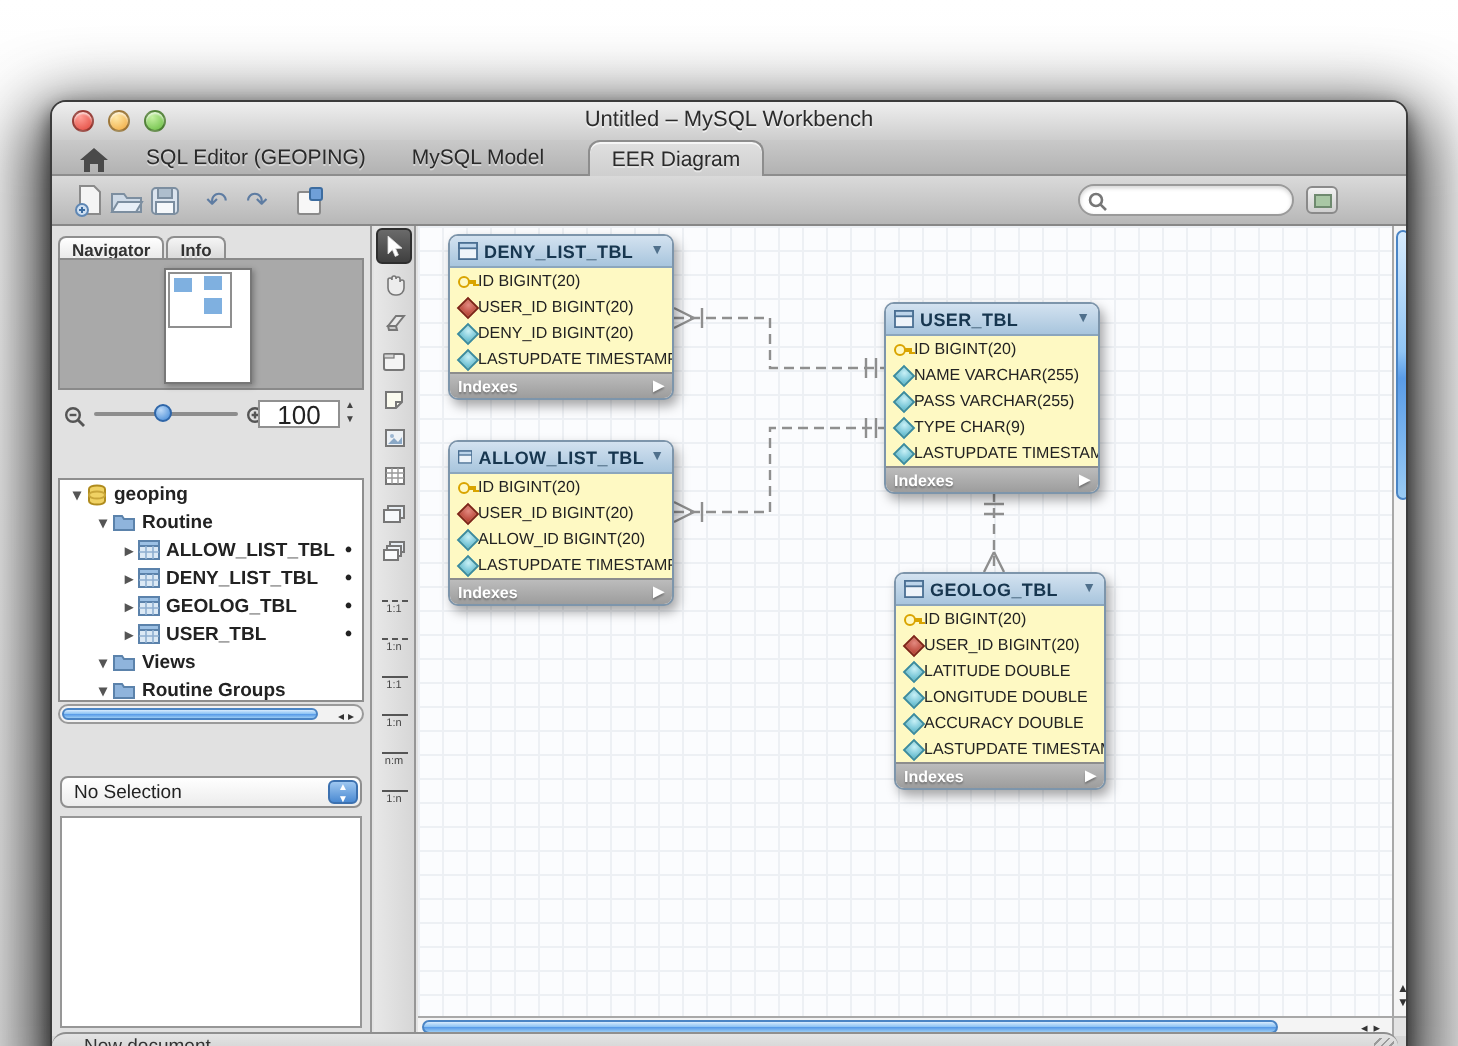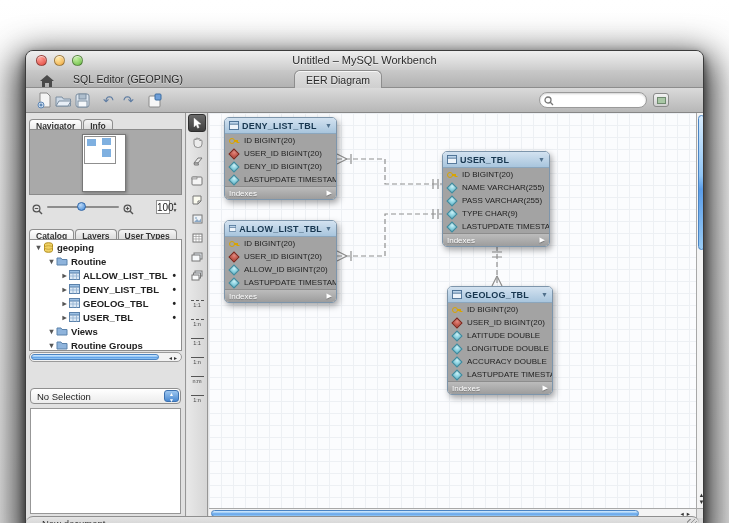--- a/index.html
+++ b/index.html
@@ -52,21 +52,21 @@
   .tabrow { position:absolute; left:3px; height:14px; white-space:nowrap; }
   .tabrow.r1 { top:2px; } .tabrow.r2 { top:112px; } .tabrow.r3 { top:257px; }
 
   .navpanel { position:absolute; left:3px; top:16px; width:153px; height:66px; background:#a9a9a9; border:1px solid #8a8a8a; }
   .pagepre { position:absolute; left:52px; top:4px; width:44px; height:58px; background:#fff; border:1px solid #777; box-shadow:1px 1px 3px rgba(0,0,0,.3); }
   .viewrect { position:absolute; left:1px; top:1px; width:32px; height:28px; border:1px solid #8f8f8f; }
   .mtbl { position:absolute; background:#7fb0e0; }
   .zoomrow { position:absolute; left:3px; top:86px; width:153px; height:16px; }
   .slider { position:absolute; left:18px; top:7px; width:72px; height:2px; background:#8d8d8d; border-radius:1px; }
   .knob { position:absolute; left:30px; top:-4px; width:9px; height:9px; border-radius:50%; border:1px solid #2f66a8; background:radial-gradient(circle at 35% 30%, #bcd9f7,#3f87d6); }
-  .zoombox { position:absolute; right:12px; top:1px; width:14px; height:14px; background:#fff; border:1px solid #909090; font-size:10px; text-align:center; line-height:13px; color:#222; }
+  .zoombox { position:absolute; right:12px; top:1px; width:41px; height:14px; background:#fff; border:1px solid #909090; font-size:13px; text-align:center; line-height:13px; color:#222; }
   .stepper { position:absolute; right:3px; top:1px; width:8px; height:14px; font-size:5px; color:#444; line-height:7px; text-align:center; }
   .zico { position:absolute; top:2px; }
 
   .treepanel { position:absolute; left:3px; top:126px; width:153px; height:112px; background:#fff; border:1px solid #8e8e8e; overflow:hidden; }
   .trow { position:relative; height:14px; display:flex; align-items:center; font-size:9.5px; font-weight:600; color:#222; }
   .trow .tri { width:9px; text-align:center; font-size:8px; color:#555; flex:0 0 9px; }
   .trow .ticon { margin-right:3px; display:flex; }
   .trow .dot { position:absolute; right:5px; color:#222; font-size:10px; }
   .d0 { padding-left:4px; } .d1 { padding-left:17px; } .d2 { padding-left:30px; }
   .cathscroll { position:absolute; left:3px; top:239px; width:153px; height:10px; background:#f2f2f2; border:1px solid #9a9a9a; border-radius:5px; }
@@ -100,22 +100,22 @@
   .hbar { position:absolute; left:0; top:395px; width:487px; height:10px; background:#f4f4f4; border-top:1px solid #a8a8a8; }
   .hbar .gelthumb { left:2px; top:1px; width:428px; height:7px; }
   .hbar .harrows { position:absolute; right:3px; top:1px; font-size:6.5px; color:#333; letter-spacing:3px; }
   .corner { position:absolute; left:487px; top:395px; width:9px; height:10px; background:#e3e3e3; border-left:1px solid #a8a8a8; border-top:1px solid #a8a8a8; }
 
   
   .tbl { position:absolute; border:1px solid #7d95ab; border-radius:5px; overflow:hidden; background:#fff; box-shadow:2px 3px 6px rgba(0,0,0,.35); }
   .tbl-h { height:16px; background:linear-gradient(#d3e2f0,#a8c5dd); border-bottom:1px solid #8ba6bd; display:flex; align-items:center; padding:0 4px; gap:3px; }
   .tbl-name { font-size:9px; font-weight:bold; color:#17364f; letter-spacing:.2px; }
   .tbl-collapse { margin-left:auto; font-size:7px; color:#50708c; }
-  .tbl-row { height:13px; display:flex; align-items:center; gap:6px; padding-left:4px; font-size:8px; color:#222; background:#a3a3a3; white-space:nowrap; }
-  .tbl-f { height:13px; background:linear-gradient(#bcbcbc,#9d9d9d); border-top:1px solid #8d8d8d; color:#fff; font-size:8px; font-weight:normal; display:flex; align-items:center; padding:0 4px; text-shadow:0 1px 1px rgba(0,0,0,.3); }
+  .tbl-row { height:13px; display:flex; align-items:center; gap:1px; padding-left:4px; font-size:8px; color:#222; background:#fef9c3; white-space:nowrap; }
+  .tbl-f { height:13px; background:linear-gradient(#bcbcbc,#9d9d9d); border-top:1px solid #8d8d8d; color:#fff; font-size:8px; font-weight:bold; display:flex; align-items:center; padding:0 4px; text-shadow:0 1px 1px rgba(0,0,0,.3); }
   .tbl-f .fa { margin-left:auto; font-size:7px; }
   .cic { flex:0 0 9px; height:9px; position:relative; display:inline-block; }
   .ic-primary-key::before { content:""; position:absolute; left:0; top:2px; width:4px; height:4px; border:1.5px solid #d9a400; border-radius:50%; }
   .ic-primary-key::after { content:""; position:absolute; left:5px; top:4px; width:4px; height:1.5px; background:#d9a400; box-shadow:2px 1.5px 0 -0.5px #d9a400; }
   .ic-foreign-key::before { content:""; position:absolute; left:1px; top:1px; width:6px; height:6px; background:radial-gradient(circle at 35% 30%,#e2897f,#b33a2c); border:1px solid #7e2318; transform:rotate(45deg); }
   .ic-column::before { content:""; position:absolute; left:1px; top:1px; width:6px; height:6px; background:radial-gradient(circle at 35% 30%,#c8f0f6,#58b6cc); border:1px solid #3a8ba0; transform:rotate(45deg); }
 
   
   .statusbar { position:absolute; left:0; bottom:0; right:4px; height:15px; background:linear-gradient(#e4e4e4,#c9c9c9); border-top:1px solid #8f8f8f; font-size:9.5px; color:#333; line-height:14px; padding-left:16px;border-radius:7px; }
   .grip { position:absolute; right:2px; bottom:2px; width:10px; height:10px;
@@ -136,20 +136,21 @@
     <div class="title">Untitled – MySQL Workbench</div>
   </div>
 
   <div class="tabstrip">
     <span class="home">
       <svg width="14" height="12" viewBox="0 0 14 12">
             <path d="M7 0 L14 6 L12 6 L12 12 L9 12 L9 8 L5 8 L5 12 L2 12 L2 6 L0 6 Z" fill="#4a4a4a"></path>
           </svg>
     </span>
     <span class="mtab t0">SQL Editor (GEOPING)</span>
+    <span class="mtab t1">MySQL Model</span>
     <span class="mtab active">EER Diagram</span>
   </div>
 
   <div class="toolbar">
     <span class="tbico" style="left:10px">
       <svg width="17" height="17" viewBox="0 0 17 17">
             <path d="M4 1 h7 l3 3 v11 h-10 z" fill="#f4f4f4" stroke="#8a8a8a"></path>
             <circle cx="5" cy="13" r="3" fill="#cfe0f2" stroke="#5f87b4"></circle>
             <path d="M5 11.5 v3 M3.5 13 h3" stroke="#3c6ca0" stroke-width="1"></path>
           </svg>
@@ -217,23 +218,20 @@
           <svg width="11" height="11" viewBox="0 0 11 11">
                 <circle cx="4.5" cy="4.5" r="3.4" fill="none" stroke="#555" stroke-width="1.2"></circle>
                 <path d="M7 7 L10 10" stroke="#555" stroke-width="1.4"></path>
                 <path d="M2.8 4.5 h3.4 M4.5 2.8 v3.4" stroke="#555" stroke-width="1.2"></path>
               </svg>
         </span>
         <span class="zoombox">100</span>
         <span class="stepper">▲<br>▼</span>
       </div>
 
-      <div class="tabrow r2">
-        <span class="ptab on">Catalog</span><span class="ptab">Layers</span><span class="ptab">User Types</span>
-      </div>
       <div class="treepanel">
         <div class="trow d0">
           <span class="tri">▾</span>
           <span class="ticon">
                 <svg width="11" height="11" viewBox="0 0 11 11">
                   <ellipse cx="5.5" cy="2.5" rx="4" ry="1.8" fill="#f0d264" stroke="#b08c1e"></ellipse>
                   <path d="M1.5 2.5 v6 a4 1.8 0 0 0 8 0 v-6" fill="#f0d264" stroke="#b08c1e"></path>
                   <ellipse cx="5.5" cy="5.5" rx="4" ry="1.8" fill="none" stroke="#c9a63a"></ellipse>
                 </svg>
               </span>

